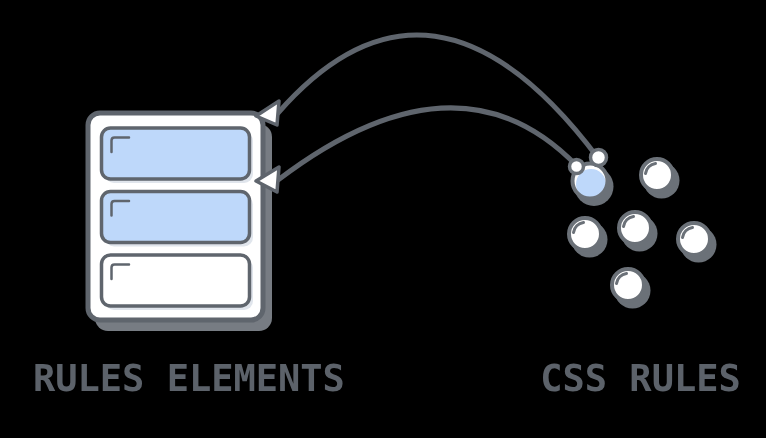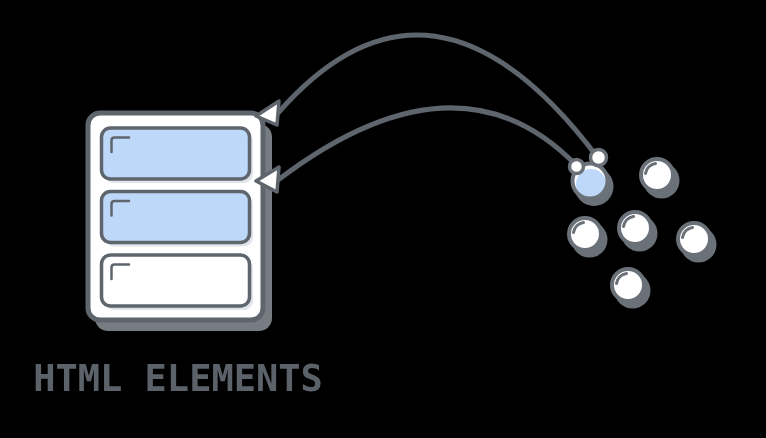--- a/index.html
+++ b/index.html
@@ -108,16 +108,17 @@
         <path class="ball-shine" d="M 682.5 237.5 A 11.5 11.5 0 0 1 692.5 227.5"></path>
       </g>
       <g>
         <circle class="ball-shadow" cx="632.5" cy="290.5" r="18"></circle>
         <circle class="ball-body" cx="628" cy="285" r="16"></circle>
         <path class="ball-shine" d="M 616.5 283.5 A 11.5 11.5 0 0 1 626.5 273.5"></path>
       </g>
     </g>
   </svg>
 
-  <div class="label label-left">HTML ELEMENTS</div>
+  <div class="label label-left">RULES ELEMENTS</div>
 
+  <div class="label label-right">CSS RULES</div>
 
 </div>
 
 </body></html>

